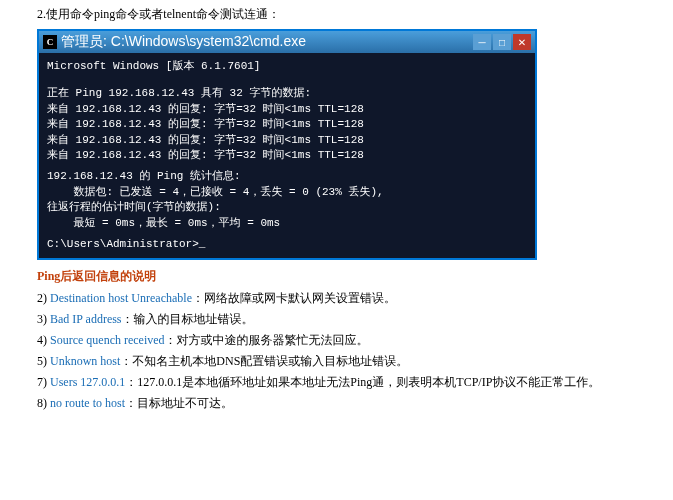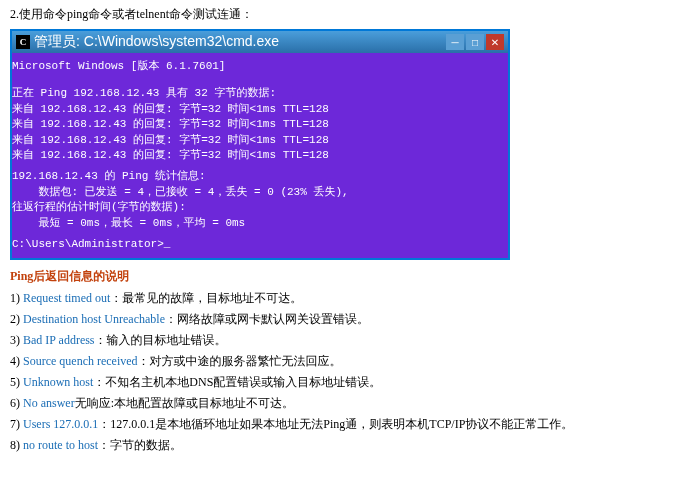--- a/index.html
+++ b/index.html
@@ -10,20 +10,21 @@
     body {
       width: 673px;
       min-height: 500px;
       background: #fff;
       font-family: SimSun, "宋体", serif;
       font-size: 12px;
       color: #000;
     }
     .page-wrapper {
       padding: 6px 10px;
+      margin-left: 27px;
     }
     .top-instruction {
       font-size: 12px;
       color: #000;
       margin-bottom: 6px;
     }
     
     .cmd-window {
       width: 500px;
       border: 2px solid #0078d7;
@@ -71,25 +72,25 @@
       font-size: 10px;
       color: #fff;
       cursor: pointer;
       border: none;
       padding: 0;
     }
     .cmd-btn-min { background: #5a9fd4; }
     .cmd-btn-max { background: #5a9fd4; }
     .cmd-btn-close { background: #c0392b; }
     .cmd-body {
-      background: #6d28d9;
+      background: #0f172a;
       color: #c0c0c0;
       font-family: "Courier New", "Lucida Console", monospace;
       font-size: 11px;
-      padding: 6px 0;
+      padding: 6px 8px;
       min-height: 200px;
       line-height: 1.4;
     }
     .cmd-line {
       white-space: pre;
       display: block;
     }
     .cmd-line.white { color: #fff; }
     .cmd-blank { height: 6px; }
     
@@ -144,22 +145,20 @@
         <span class="cmd-line white">往返行程的估计时间(字节的数据):</span>
         <span class="cmd-line white">    最短 = 0ms，最长 = 0ms，平均 = 0ms</span>
         <div class="cmd-blank"></div>
         <span class="cmd-line white">C:\Users\Administrator&gt;_</span>
       </div>
   </div>
 
   <div class="section-title">Ping后返回信息的说明</div>
 
   <div id="ping-items-container">
-  <div class="ping-item"><span class="ping-item-label">1) </span><span>Request timed out</span><span class="ping-item-label">：最常见的故障，目标地址不可达。</span></div>
       <div class="ping-item"><span class="ping-item-label">2) </span><span>Destination host Unreachable</span><span class="ping-item-label">：网络故障或网卡默认网关设置错误。</span></div>
       <div class="ping-item"><span class="ping-item-label">3) </span><span>Bad IP address</span><span class="ping-item-label">：输入的目标地址错误。</span></div>
       <div class="ping-item"><span class="ping-item-label">4) </span><span>Source quench received</span><span class="ping-item-label">：对方或中途的服务器繁忙无法回应。</span></div>
       <div class="ping-item"><span class="ping-item-label">5) </span><span>Unknown host</span><span class="ping-item-label">：不知名主机本地DNS配置错误或输入目标地址错误。</span></div>
-      <div class="ping-item"><span class="ping-item-label">6) </span><span>No answer</span><span class="ping-item-label">无响应:本地配置故障或目标地址不可达。</span></div>
       <div class="ping-item"><span class="ping-item-label">7) </span><span>Users 127.0.0.1</span><span class="ping-item-label">：127.0.0.1是本地循环地址如果本地址无法Ping通，则表明本机TCP/IP协议不能正常工作。</span></div>
-      <div class="ping-item"><span class="ping-item-label">8) </span><span>no route to host</span><span class="ping-item-label">：字节的数据。</span></div>
+      <div class="ping-item"><span class="ping-item-label">8) </span><span>no route to host</span><span class="ping-item-label">：目标地址不可达。</span></div>
     </div>
 </div>
 
 </body></html>

